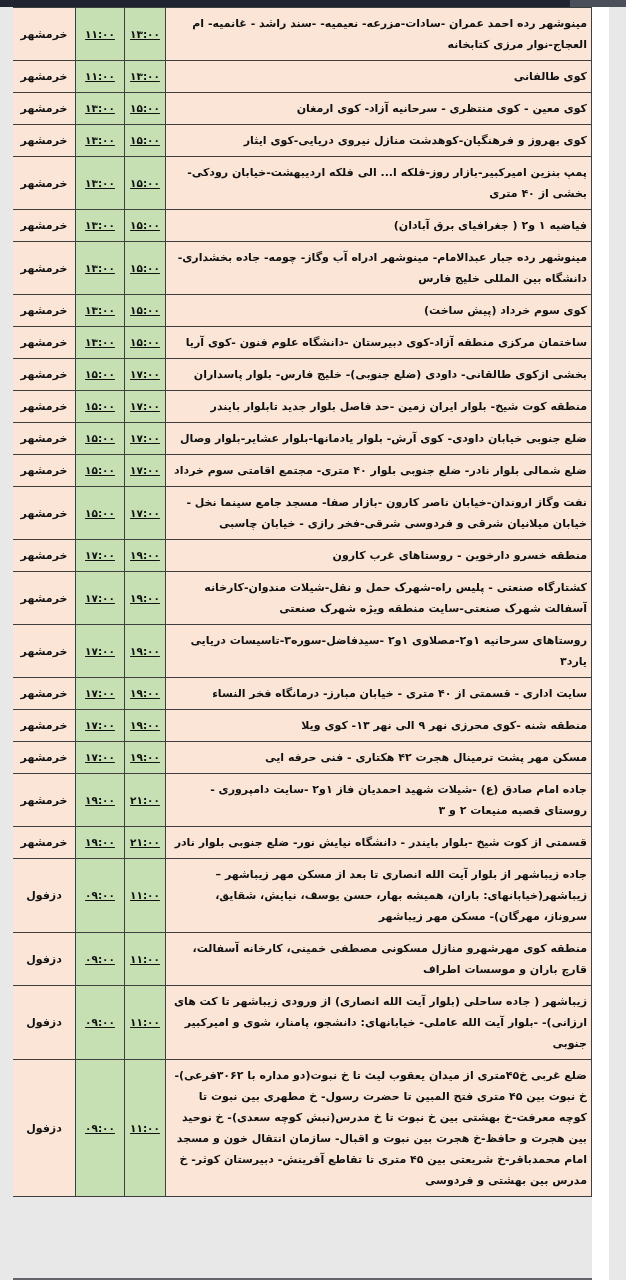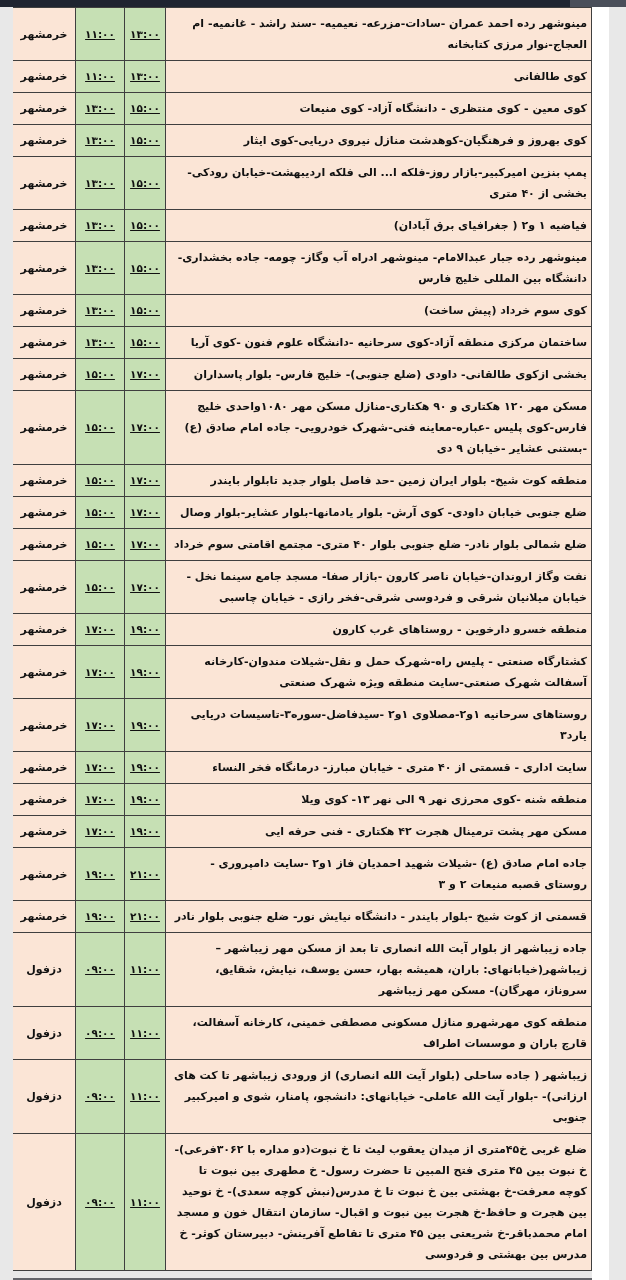--- a/index.html
+++ b/index.html
@@ -59,21 +59,21 @@
           <td class="from">۱۱:۰۰</td>
           <td class="city">خرمشهر</td>
         </tr>
         <tr>
           <td class="area">کوی طالفانی</td>
           <td class="to">۱۳:۰۰</td>
           <td class="from">۱۱:۰۰</td>
           <td class="city">خرمشهر</td>
         </tr>
         <tr>
-          <td class="area">کوی معین - کوی منتظری - دانشگاه آزاد- کوی منیعات</td>
+          <td class="area">کوی معین - کوی منتظری - سرحانیه آزاد- کوی ارمغان</td>
           <td class="to">۱۵:۰۰</td>
           <td class="from">۱۳:۰۰</td>
           <td class="city">خرمشهر</td>
         </tr>
         <tr>
           <td class="area">کوی بهروز و فرهنگیان-کوهدشت منازل نیروی دریایی-کوی ایثار</td>
           <td class="to">۱۵:۰۰</td>
           <td class="from">۱۳:۰۰</td>
           <td class="city">خرمشهر</td>
         </tr>
@@ -95,33 +95,27 @@
           <td class="from">۱۳:۰۰</td>
           <td class="city">خرمشهر</td>
         </tr>
         <tr>
           <td class="area">کوی سوم خرداد (پیش ساخت)</td>
           <td class="to">۱۵:۰۰</td>
           <td class="from">۱۳:۰۰</td>
           <td class="city">خرمشهر</td>
         </tr>
         <tr>
-          <td class="area">ساختمان مرکزی منطقه آزاد-کوی سرحانیه -دانشگاه علوم فنون -کوی آریا</td>
+          <td class="area">ساختمان مرکزی منطقه آزاد-کوی دبیرستان -دانشگاه علوم فنون -کوی آریا</td>
           <td class="to">۱۵:۰۰</td>
           <td class="from">۱۳:۰۰</td>
           <td class="city">خرمشهر</td>
         </tr>
         <tr>
           <td class="area">بخشی ازکوی طالقانی- داودی (ضلع جنوبی)- خلیج فارس- بلوار پاسداران</td>
-          <td class="to">۱۷:۰۰</td>
-          <td class="from">۱۵:۰۰</td>
-          <td class="city">خرمشهر</td>
-        </tr>
-        <tr>
-          <td class="area">مسکن مهر ۱۲۰ هکتاری و ۹۰ هکتاری-منازل مسکن مهر ۱۰۸۰واحدی خلیج فارس-کوی پلیس -عباره-معاینه فنی-شهرک خودرویی- جاده امام صادق (ع) -بستنی عشایر -خیابان ۹ دی</td>
           <td class="to">۱۷:۰۰</td>
           <td class="from">۱۵:۰۰</td>
           <td class="city">خرمشهر</td>
         </tr>
         <tr>
           <td class="area">منطقه کوت شیخ- بلوار ایران زمین -حد فاصل بلوار جدید تابلوار بایندر</td>
           <td class="to">۱۷:۰۰</td>
           <td class="from">۱۵:۰۰</td>
           <td class="city">خرمشهر</td>
         </tr>

